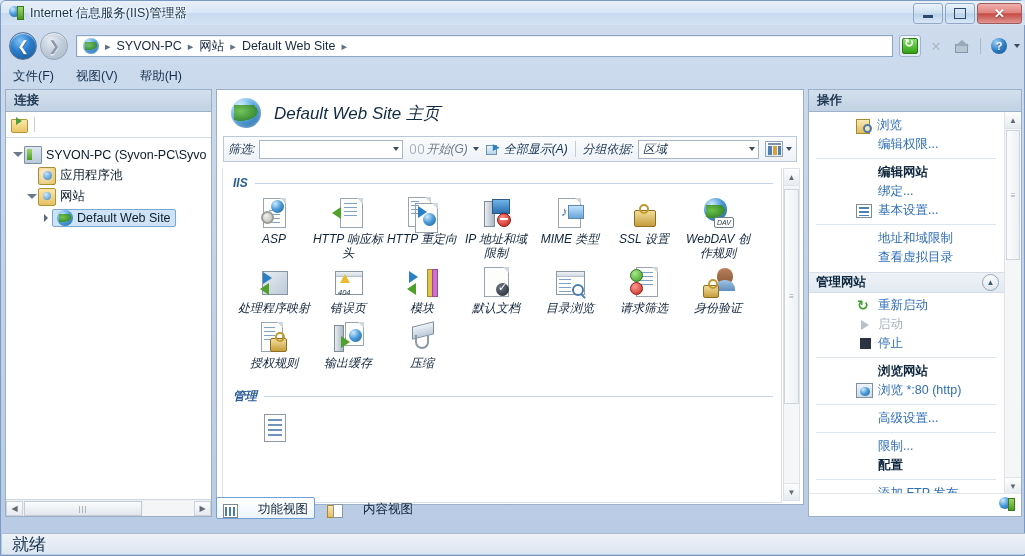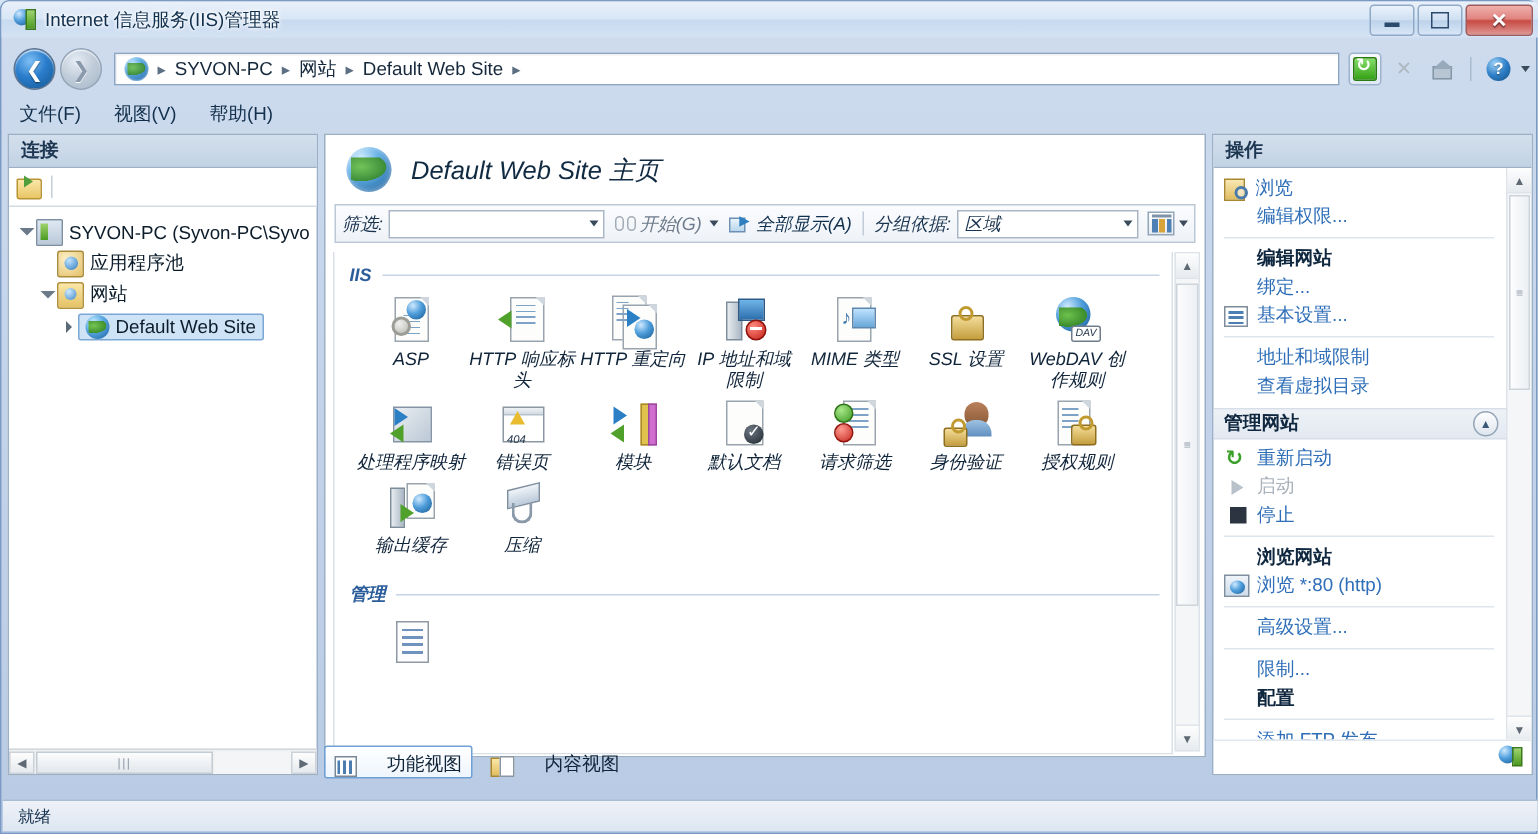--- a/index.html
+++ b/index.html
@@ -251,21 +251,21 @@
   .ico-contview{width:16px;height:14px;position:relative;}
   .ico-contview:before{content:"";position:absolute;left:0;top:1px;width:10px;height:11px;
     background:linear-gradient(to bottom,#fbe7a8,#e2bd5d);border:1px solid #a9872f;}
   .ico-contview:after{content:"";position:absolute;right:0;top:0px;width:8px;height:12px;background:#fff;border:1px solid #8a96a2;}
 
   
   .rightpane{position:absolute;left:803px;top:0;width:214px;height:428px;
     background:#fff;border:1px solid #9bb0c6;box-sizing:border-box;overflow:hidden;}
   .act-list{position:absolute;left:0;top:22px;right:0;bottom:22px;overflow:hidden;}
   .act-inner{position:absolute;left:0;top:0;right:17px;bottom:0;padding:4px 0 0 0;}
-  .act-row{display:flex;align-items:center;height:19px;padding-left:7px;font-size:12.5px;white-space:nowrap;}
+  .act-row{display:flex;align-items:center;height:19px;padding-left:7px;font-size:12.5px;white-space:nowrap;margin-left:40px;}
   .act-link{color:#2f6fb8;}
   .act-link.dis{color:#a9b2bb;}
   .act-head{font-weight:bold;color:#10283f;}
   .act-icon{width:17px;height:16px;flex:0 0 auto;margin-right:5px;position:relative;}
   .act-noicon{width:17px;flex:0 0 auto;margin-right:5px;}
   .act-sep{height:1px;background:#dfe5ec;margin:4px 8px 4px 7px;}
   .sec-head{height:21px;display:flex;align-items:center;justify-content:space-between;
     padding:0 5px 0 7px;background:linear-gradient(to bottom,#eef2f7,#e2e9f1);
     border-top:1px solid #d6dee7;border-bottom:1px solid #d6dee7;box-sizing:border-box;
     font-weight:bold;font-size:12.5px;color:#10283f;}
@@ -293,21 +293,21 @@
   .rp-footer{position:absolute;left:0;right:0;bottom:0;height:22px;background:#fff;border-top:1px solid #e2e7ec;}
   .rp-footer .mini{position:absolute;right:6px;top:3px;width:16px;height:15px;}
   .mini-srv{position:absolute;left:0;top:0;width:12px;height:12px;border-radius:50%;
     background:radial-gradient(circle at 33% 28%,#cfeaff,#4e9ddb 45%,#16588f);}
   .mini-bar{position:absolute;right:0;top:1px;width:5px;height:11px;
     background:linear-gradient(to bottom,#9fd46e,#4c9a22);border:1px solid #3b7a1a;}
 
   
   .statusbar{position:absolute;left:1px;bottom:1px;width:1023px;height:21px;
     background:linear-gradient(to bottom,#eef2f8,#dde6f1);border-top:1px solid #a9bdd3;
-    display:flex;align-items:center;padding-left:10px;box-sizing:border-box;font-size:11px;color:#16304c;}
+    display:flex;align-items:center;padding-left:10px;box-sizing:border-box;font-size:17px;color:#16304c;}
 </style>
 </head>
 <body>
 
 <div class="window">
 
   <div class="titlebar">
     <div class="title-icon">
       <div style="position:absolute;left:1px;top:1px;width:11px;height:11px;border-radius:50%;
         background:radial-gradient(circle at 33% 28%,#cfeaff,#4e9ddb 45%,#16588f);"></div>
@@ -565,20 +565,30 @@
               </div>
 
               <div class="tile">
                 <div class="tile-ic">
                   <span class="doc" style="left:4px;width:23px;"></span>
                     <span class="chk"></span>
                 </div>
                 <div class="tile-lbl">默认文档</div>
               </div>
 
+              <div class="tile">
+                <div class="tile-ic">
+                  <span class="win404" style="left:2px;width:27px;">
+                      <span class="bar"></span>
+                    </span>
+                  <span class="lines" style="left:5px;top:13px;width:12px;"></span>
+                  <span class="magni"></span>
+                </div>
+                <div class="tile-lbl">目录浏览</div>
+              </div>
 
               <div class="tile">
                 <div class="tile-ic">
                   <span class="doc" style="left:8px;width:20px;"></span>
                   <span class="lines" style="left:12px;top:6px;width:13px;"></span>
                   <span class="okdot"></span>
                     <span class="nodot"></span>
                 </div>
                 <div class="tile-lbl">请求筛选</div>
               </div>

